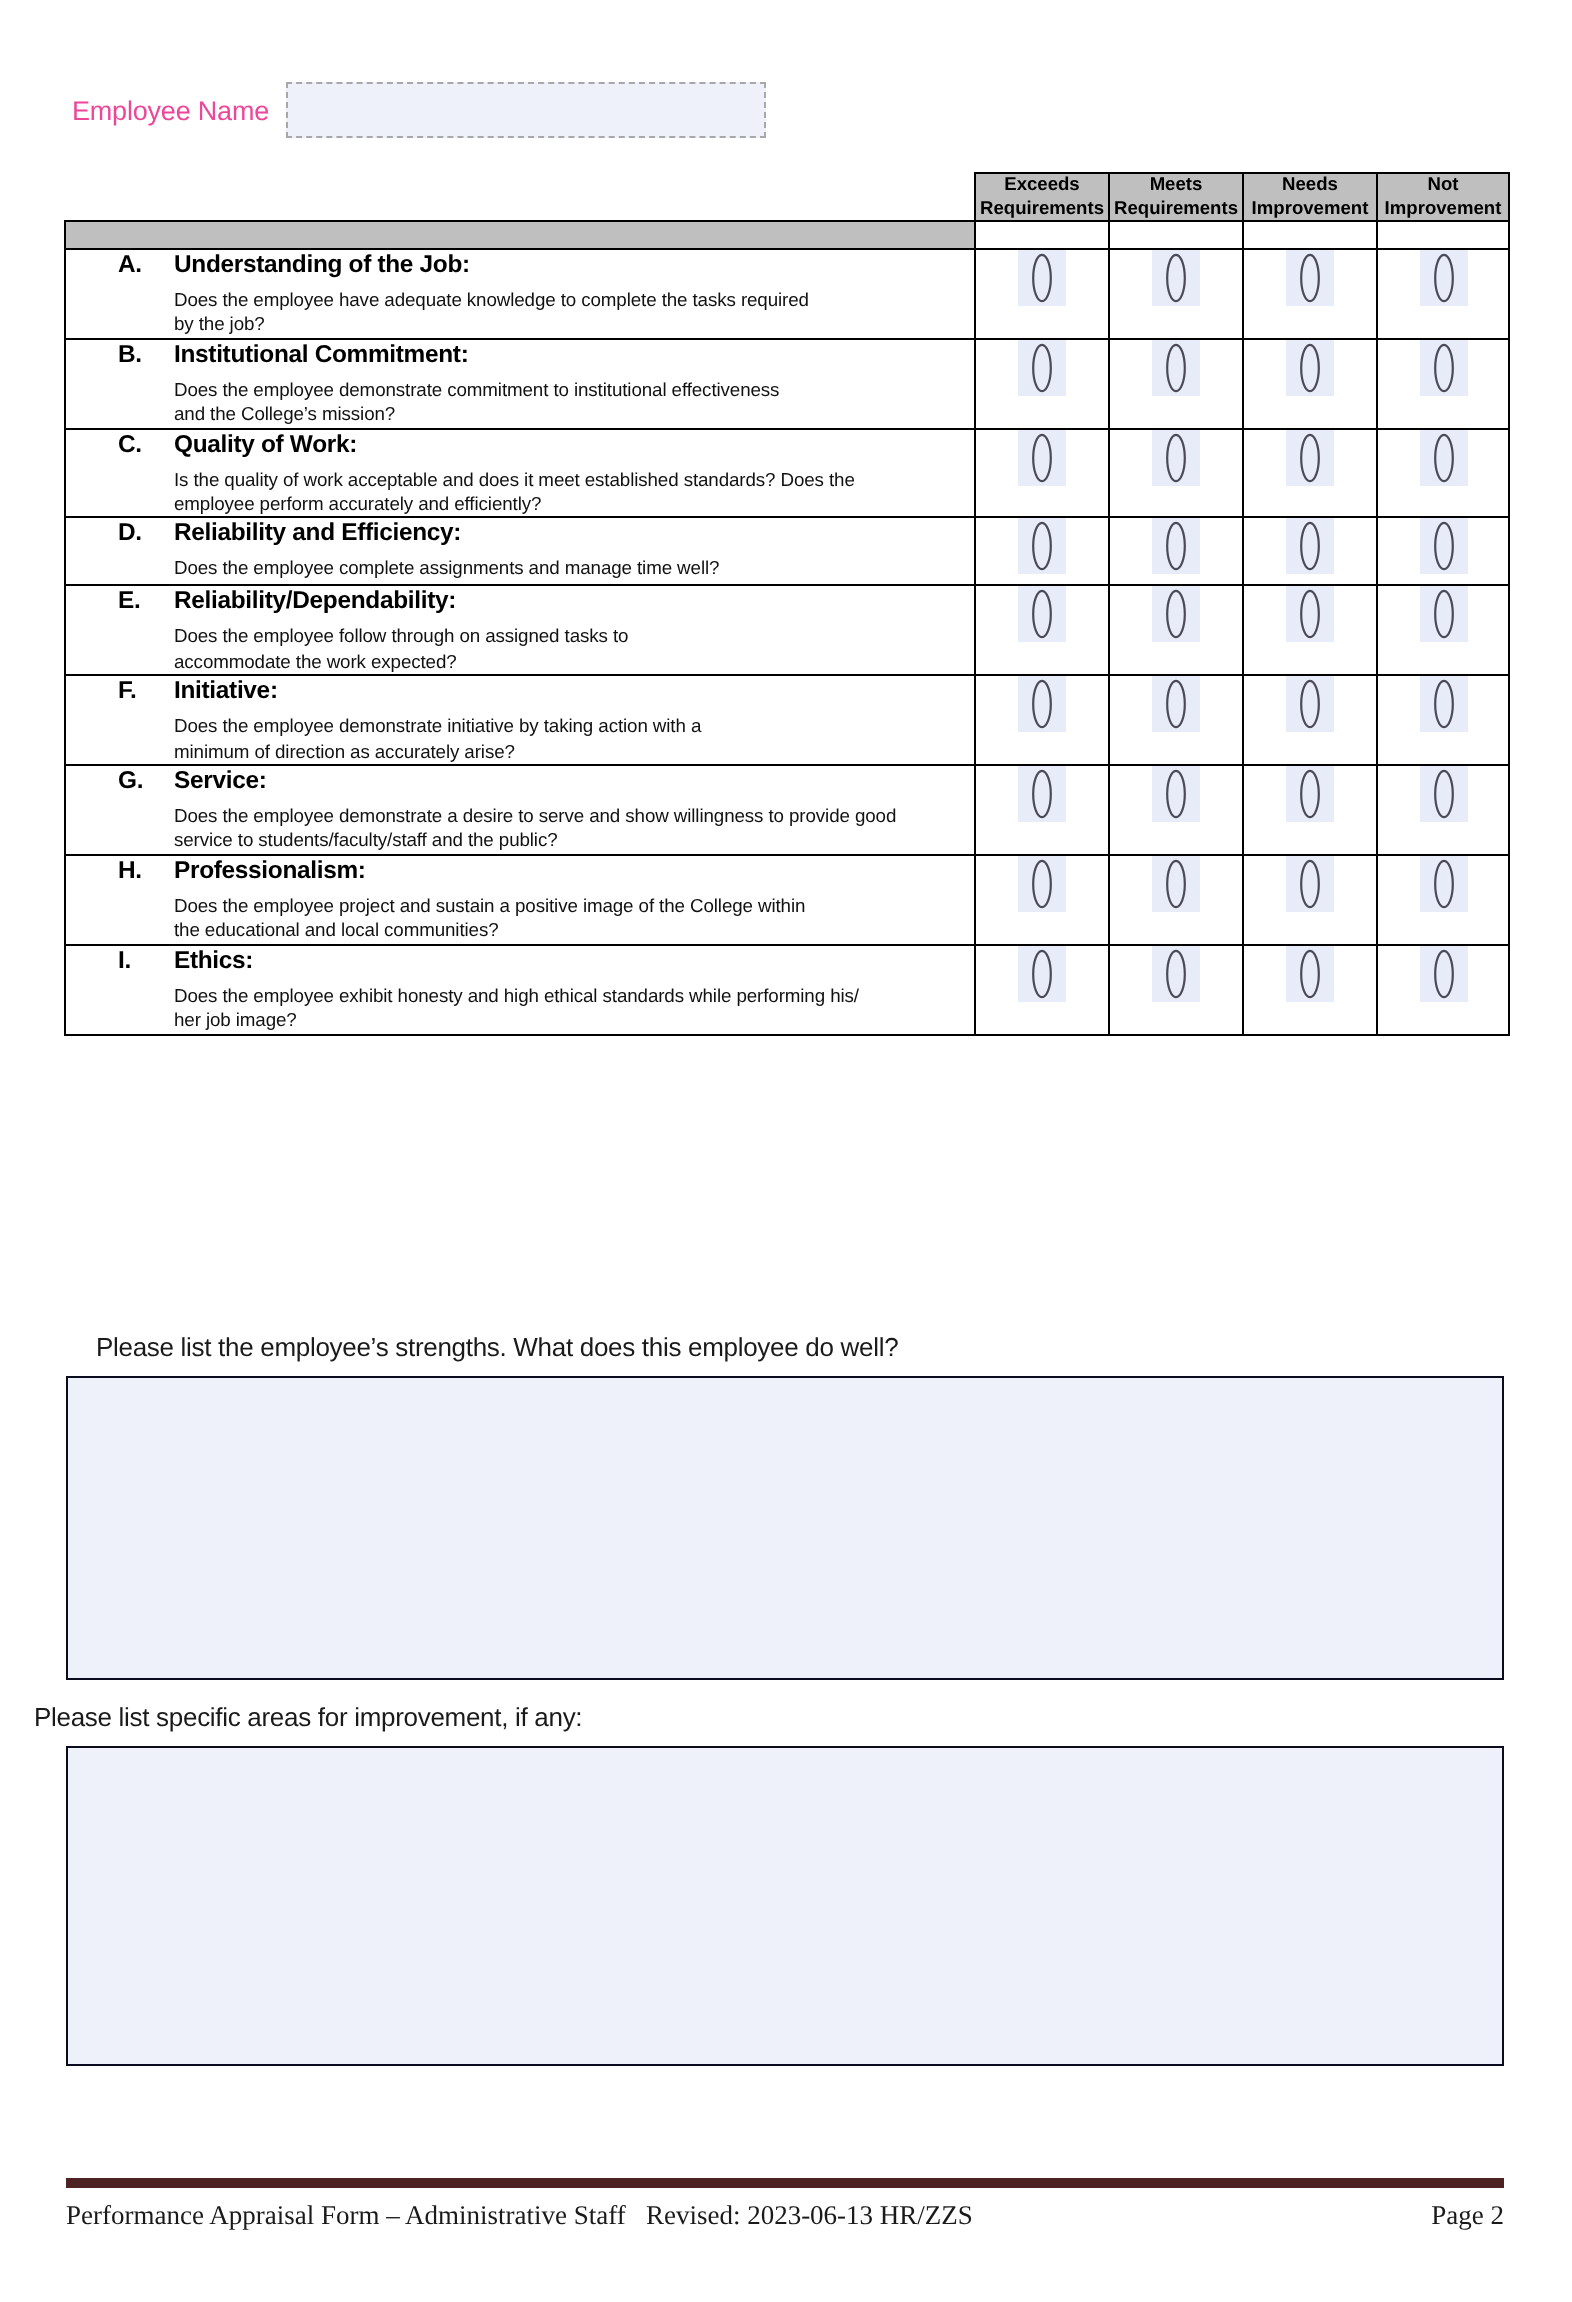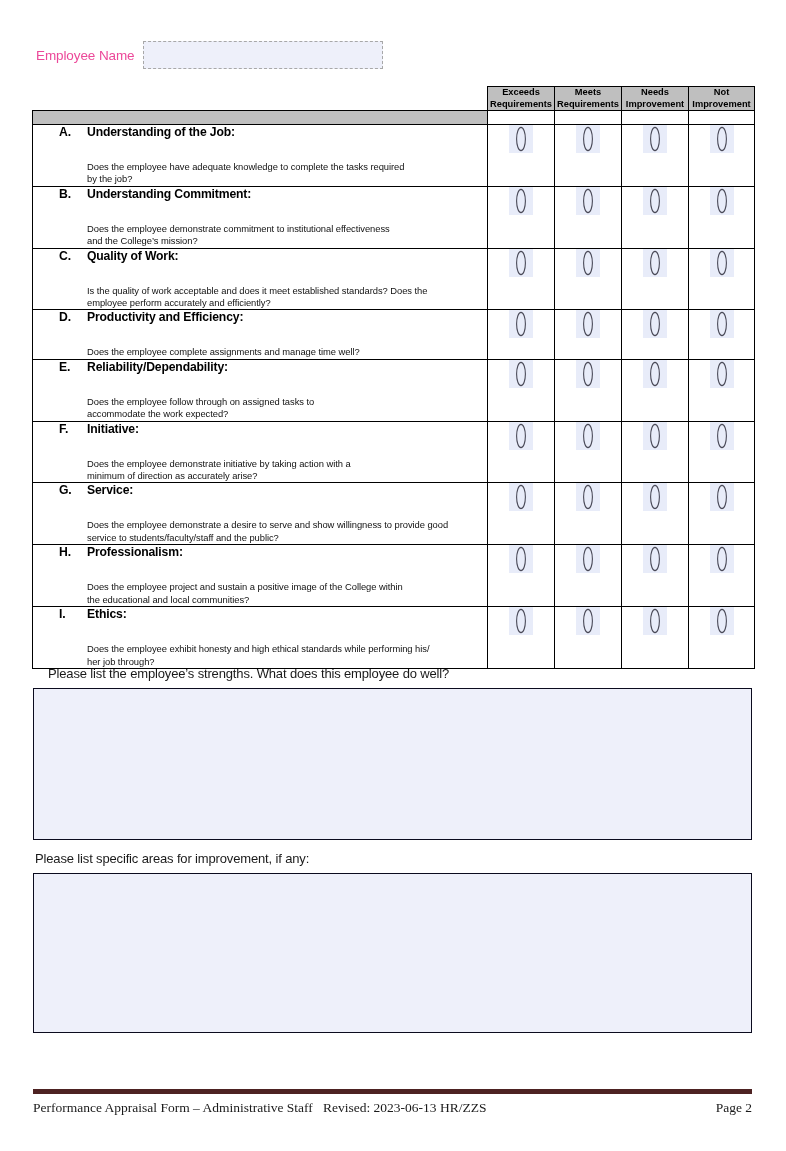--- a/index.html
+++ b/index.html
@@ -107,21 +107,21 @@
     width: 28px;
     flex: 0 0 28px;
     text-align: left;
     padding-left: 26px;
     box-sizing: content-box;
   }
   .item-title { }
   .item-desc {
     font-size: 9.4px;
     line-height: 12.4px;
-    margin-top: 22px;
+    margin-top: 5px;
     padding-left: 54px;
     letter-spacing: -0.05px;
     color: #111;
   }
 
   
   .bubble-cell {
     text-align: center;
     vertical-align: middle;
   }
@@ -149,21 +149,21 @@
   }
   .bigbox {
     position: absolute;
     background: #eef0fa;
     border: 1px solid #0b0b1e;
     box-sizing: border-box;
   }
 
   #prompt-strengths { left: 33px; top: 666px; margin-left: 15px; }
   #box-strengths    { left: 33px; top: 688px; width: 719px; height: 152px; }
-  #prompt-improve   { left: 35px; top: 851px; }
+  #prompt-improve   { left: 17px; top: 851px; }
   #box-improve      { left: 33px; top: 873px; width: 719px; height: 160px; }
 
   
   .footer-rule {
     position: absolute;
     left: 33px;
     top: 1089px;
     width: 719px;
     height: 5px;
     background: #4d2222;
@@ -250,21 +250,21 @@
               <ellipse cx="6" cy="13" rx="4.4" ry="11.6" fill="none" stroke="#4a4a58" stroke-width="1.1"></ellipse>
             </svg></span></td>
         <td class="bubble-cell"><span class="bubble-wrap"><svg width="12" height="26" viewBox="0 0 12 26">
               <ellipse cx="6" cy="13" rx="4.4" ry="11.6" fill="none" stroke="#4a4a58" stroke-width="1.1"></ellipse>
             </svg></span></td>
       </tr>
       <tr>
         <td class="item-label">
           <div class="item-head">
             <span class="item-letter">B.</span>
-            <span class="item-title">Understanding Commitment:</span>
+            <span class="item-title">Institutional Commitment:</span>
           </div>
           <div class="item-desc">
             <div>Does the employee demonstrate commitment to institutional effectiveness</div>
             <div>and the College’s mission?</div>
           </div>
         </td>
         <td class="bubble-cell"><span class="bubble-wrap"><svg width="12" height="26" viewBox="0 0 12 26">
               <ellipse cx="6" cy="13" rx="4.4" ry="11.6" fill="none" stroke="#4a4a58" stroke-width="1.1"></ellipse>
             </svg></span></td>
         <td class="bubble-cell"><span class="bubble-wrap"><svg width="12" height="26" viewBox="0 0 12 26">
@@ -298,21 +298,21 @@
               <ellipse cx="6" cy="13" rx="4.4" ry="11.6" fill="none" stroke="#4a4a58" stroke-width="1.1"></ellipse>
             </svg></span></td>
         <td class="bubble-cell"><span class="bubble-wrap"><svg width="12" height="26" viewBox="0 0 12 26">
               <ellipse cx="6" cy="13" rx="4.4" ry="11.6" fill="none" stroke="#4a4a58" stroke-width="1.1"></ellipse>
             </svg></span></td>
       </tr>
       <tr>
         <td class="item-label">
           <div class="item-head">
             <span class="item-letter">D.</span>
-            <span class="item-title">Productivity and Efficiency:</span>
+            <span class="item-title">Reliability and Efficiency:</span>
           </div>
           <div class="item-desc">
             <div>Does the employee complete assignments and manage time well?</div>
           </div>
         </td>
         <td class="bubble-cell"><span class="bubble-wrap"><svg width="12" height="26" viewBox="0 0 12 26">
               <ellipse cx="6" cy="13" rx="4.4" ry="11.6" fill="none" stroke="#4a4a58" stroke-width="1.1"></ellipse>
             </svg></span></td>
         <td class="bubble-cell"><span class="bubble-wrap"><svg width="12" height="26" viewBox="0 0 12 26">
               <ellipse cx="6" cy="13" rx="4.4" ry="11.6" fill="none" stroke="#4a4a58" stroke-width="1.1"></ellipse>
@@ -421,21 +421,21 @@
             </svg></span></td>
       </tr>
       <tr>
         <td class="item-label">
           <div class="item-head">
             <span class="item-letter">I.</span>
             <span class="item-title">Ethics:</span>
           </div>
           <div class="item-desc">
             <div>Does the employee exhibit honesty and high ethical standards while performing his/</div>
-            <div>her job through?</div>
+            <div>her job image?</div>
           </div>
         </td>
         <td class="bubble-cell"><span class="bubble-wrap"><svg width="12" height="26" viewBox="0 0 12 26">
               <ellipse cx="6" cy="13" rx="4.4" ry="11.6" fill="none" stroke="#4a4a58" stroke-width="1.1"></ellipse>
             </svg></span></td>
         <td class="bubble-cell"><span class="bubble-wrap"><svg width="12" height="26" viewBox="0 0 12 26">
               <ellipse cx="6" cy="13" rx="4.4" ry="11.6" fill="none" stroke="#4a4a58" stroke-width="1.1"></ellipse>
             </svg></span></td>
         <td class="bubble-cell"><span class="bubble-wrap"><svg width="12" height="26" viewBox="0 0 12 26">
               <ellipse cx="6" cy="13" rx="4.4" ry="11.6" fill="none" stroke="#4a4a58" stroke-width="1.1"></ellipse>

